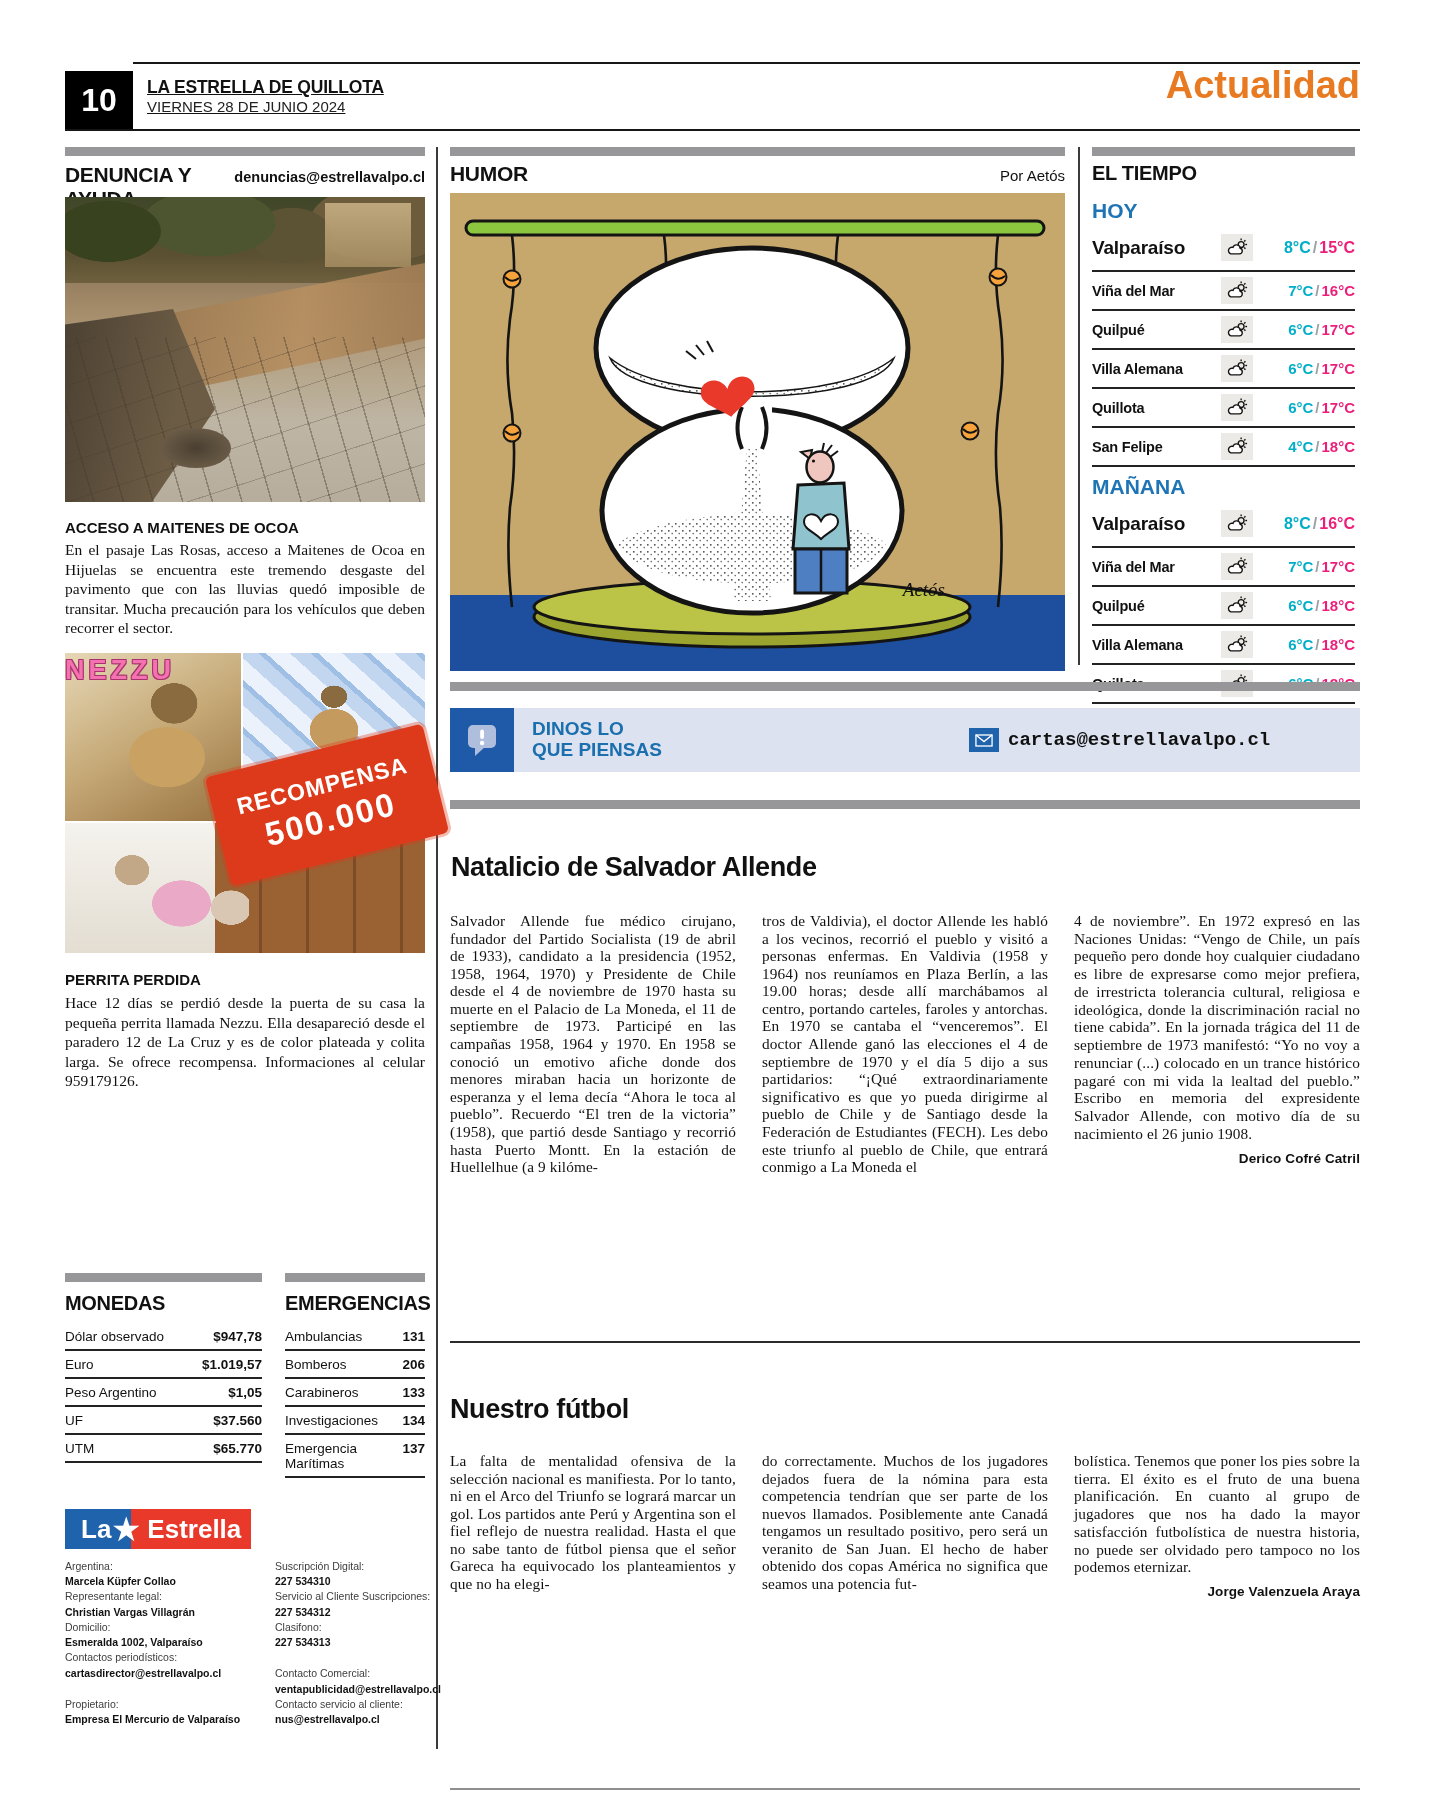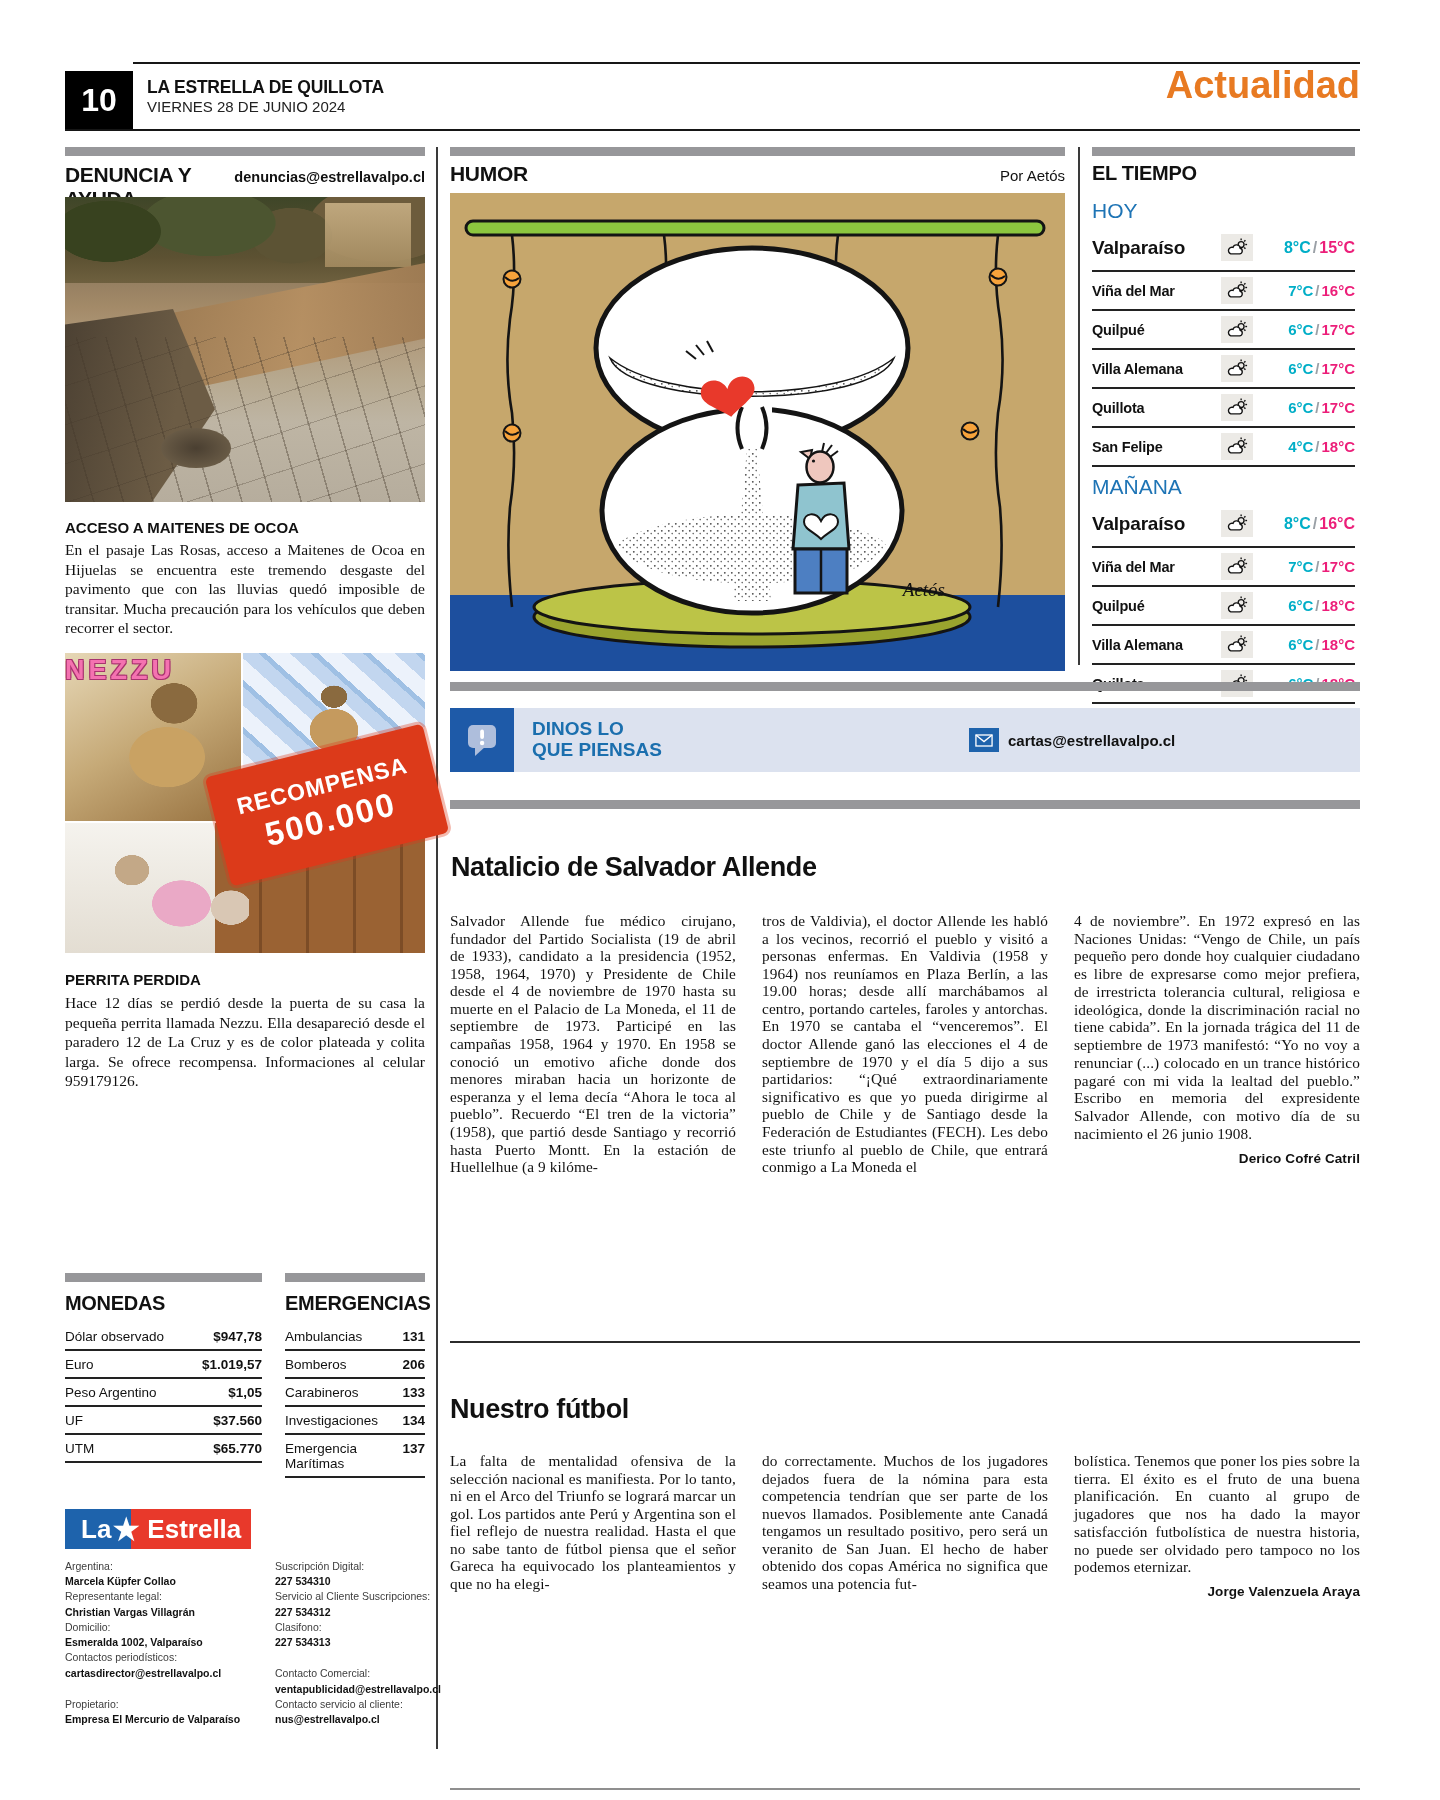--- a/index.html
+++ b/index.html
@@ -5,21 +5,21 @@
   html,body{margin:0;padding:0;background:#ffffff;}
   .page{position:relative;width:1372px;height:1800px;background:#fff;overflow:hidden;
         font-family:"Liberation Sans",sans-serif;color:#111;}
   .abs{position:absolute;}
   .grayband{background:#97979a;height:9px;}
 
   
   .top-rule{left:133px;top:62px;width:1227px;height:2px;background:#161616;}
   .pagenum{left:65px;top:71px;width:68px;height:58px;background:#000;color:#fff;
            font-size:32px;font-weight:bold;display:flex;align-items:center;justify-content:center;}
-  .paper-id{left:147px;top:78px;line-height:1.1;}
+  .paper-id{left:147px;top:78px;line-height:1.1;text-decoration:underline;}
   .paper-name{font-size:17.5px;font-weight:bold;letter-spacing:-0.2px;}
   .paper-date{font-size:15px;color:#222;margin-top:2px;}
   .section-name{left:900px;top:64px;width:460px;text-align:right;font-size:38px;font-weight:bold;}
   .header-rule{left:65px;top:129px;width:1295px;height:2px;background:#161616;}
 
   
   .vd{background:#3a3a3a;width:2px;}
   .vd1{left:436px;top:147px;height:1602px;}
   .vd2{left:1078px;top:147px;height:518px;}
 
@@ -122,42 +122,42 @@
   .byline{font-size:15px;}
   .cartoon{left:0;top:46px;width:615px;height:478px;}
   .cartoon-sig{position:absolute;right:120px;bottom:70px;font-family:"Liberation Serif",serif;
       font-style:italic;font-size:19px;color:#111;}
 
   
   .col-right{left:1092px;top:147px;width:263px;}
   .wt-bar{left:0;top:0;width:263px;}
   .wt-title{left:0;top:15px;font-size:20px;font-weight:bold;letter-spacing:-0.3px;}
   .wt-body{left:0;top:44px;width:263px;}
-  .w-label{font-size:21px;font-weight:normal;color:#1e74b5;margin:8px 0 2px;}
+  .w-label{font-size:21px;font-weight:bold;color:#1e74b5;margin:8px 0 2px;}
   .w-rows > div{display:flex;align-items:center;border-bottom:2px solid #222;padding:5px 0;}
   .w-city{flex:1;font-weight:bold;font-size:14.5px;letter-spacing:-0.2px;}
   .w-ic{width:32px;height:27px;background:#eceae6;display:flex;align-items:center;justify-content:center;
         margin-right:8px;}
   .w-temps{width:94px;text-align:right;font-weight:bold;font-size:15px;white-space:nowrap;}
   .t-min{color:#00aec7;}
   .t-sep{color:#9aa0a6;padding:0 2px;}
   .t-max{color:#ec1e79;}
   .w-rows > div:first-of-type{padding:9px 0;}
   .w-rows > div:first-of-type .w-city{font-size:19px;}
   .w-rows > div:first-of-type .w-temps{font-size:16px;}
 
   
   .dinos-bar{left:450px;top:682px;width:910px;}
   .dinos{left:450px;top:708px;width:910px;height:64px;display:flex;}
   .dinos-ic{width:64px;height:64px;background:#1e5aa8;display:flex;align-items:center;justify-content:center;flex:0 0 64px;}
   .dinos-body{flex:1;background:#dce2ef;position:relative;display:flex;align-items:center;}
   .dinos-text{margin-left:18px;font-size:19px;font-weight:bold;color:#1b6fae;line-height:1.08;}
   .dinos-mail{position:absolute;left:455px;top:0;height:64px;display:flex;align-items:center;gap:9px;}
   .mail-ic{width:30px;height:24px;background:#1e63ac;display:flex;align-items:center;justify-content:center;}
-  .dinos-mail-text{font-size:15px;font-weight:bold;color:#111;}
+  .dinos-mail-text{font-size:19px;font-weight:bold;color:#111;font-family:Liberation Mono, monospace;}
 
   
   .articles{left:450px;top:800px;width:910px;height:1000px;}
   .ar-bar{left:0;top:0;width:910px;}
   .art-title{font-size:27px;font-weight:bold;letter-spacing:-0.4px;}
   .allende-title{left:1px;top:52px;}
   .cols{display:flex;gap:26px;width:910px;}
   .allende-cols{left:0;top:112px;}
   .coltxt{flex:1;font-family:"Liberation Serif",serif;font-size:15.3px;line-height:1.15;
           text-align:justify;letter-spacing:0.1px;}

